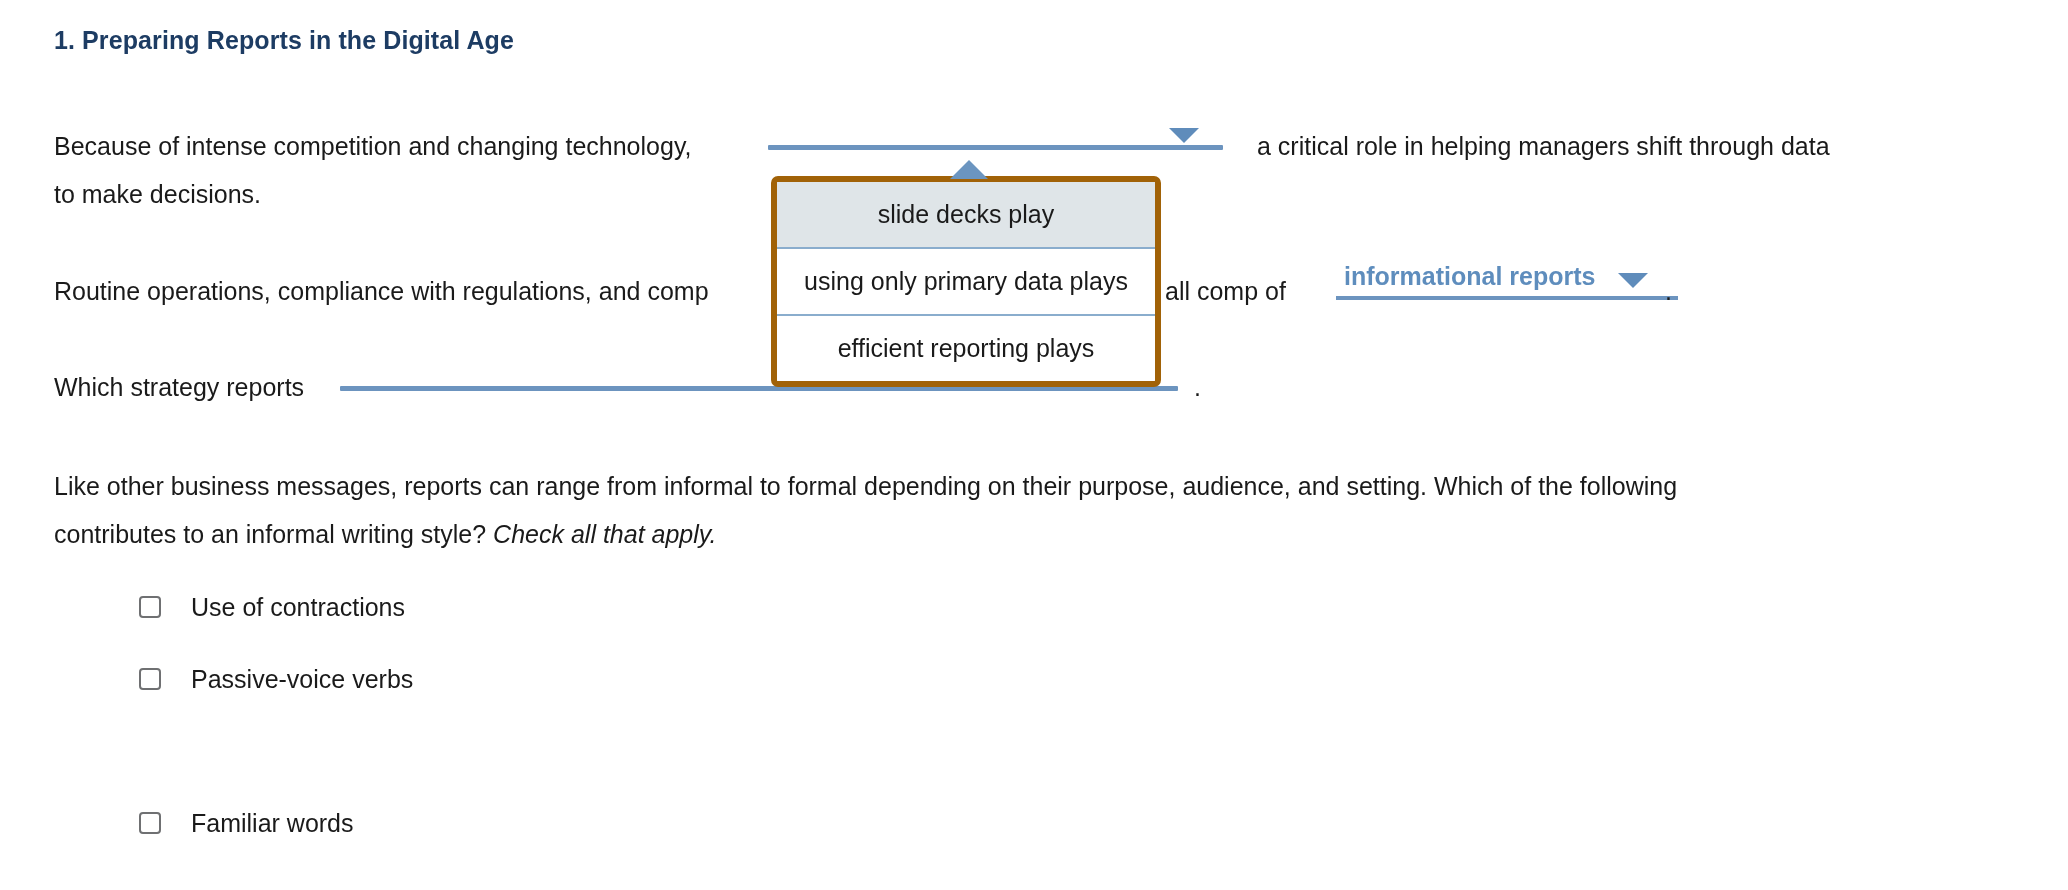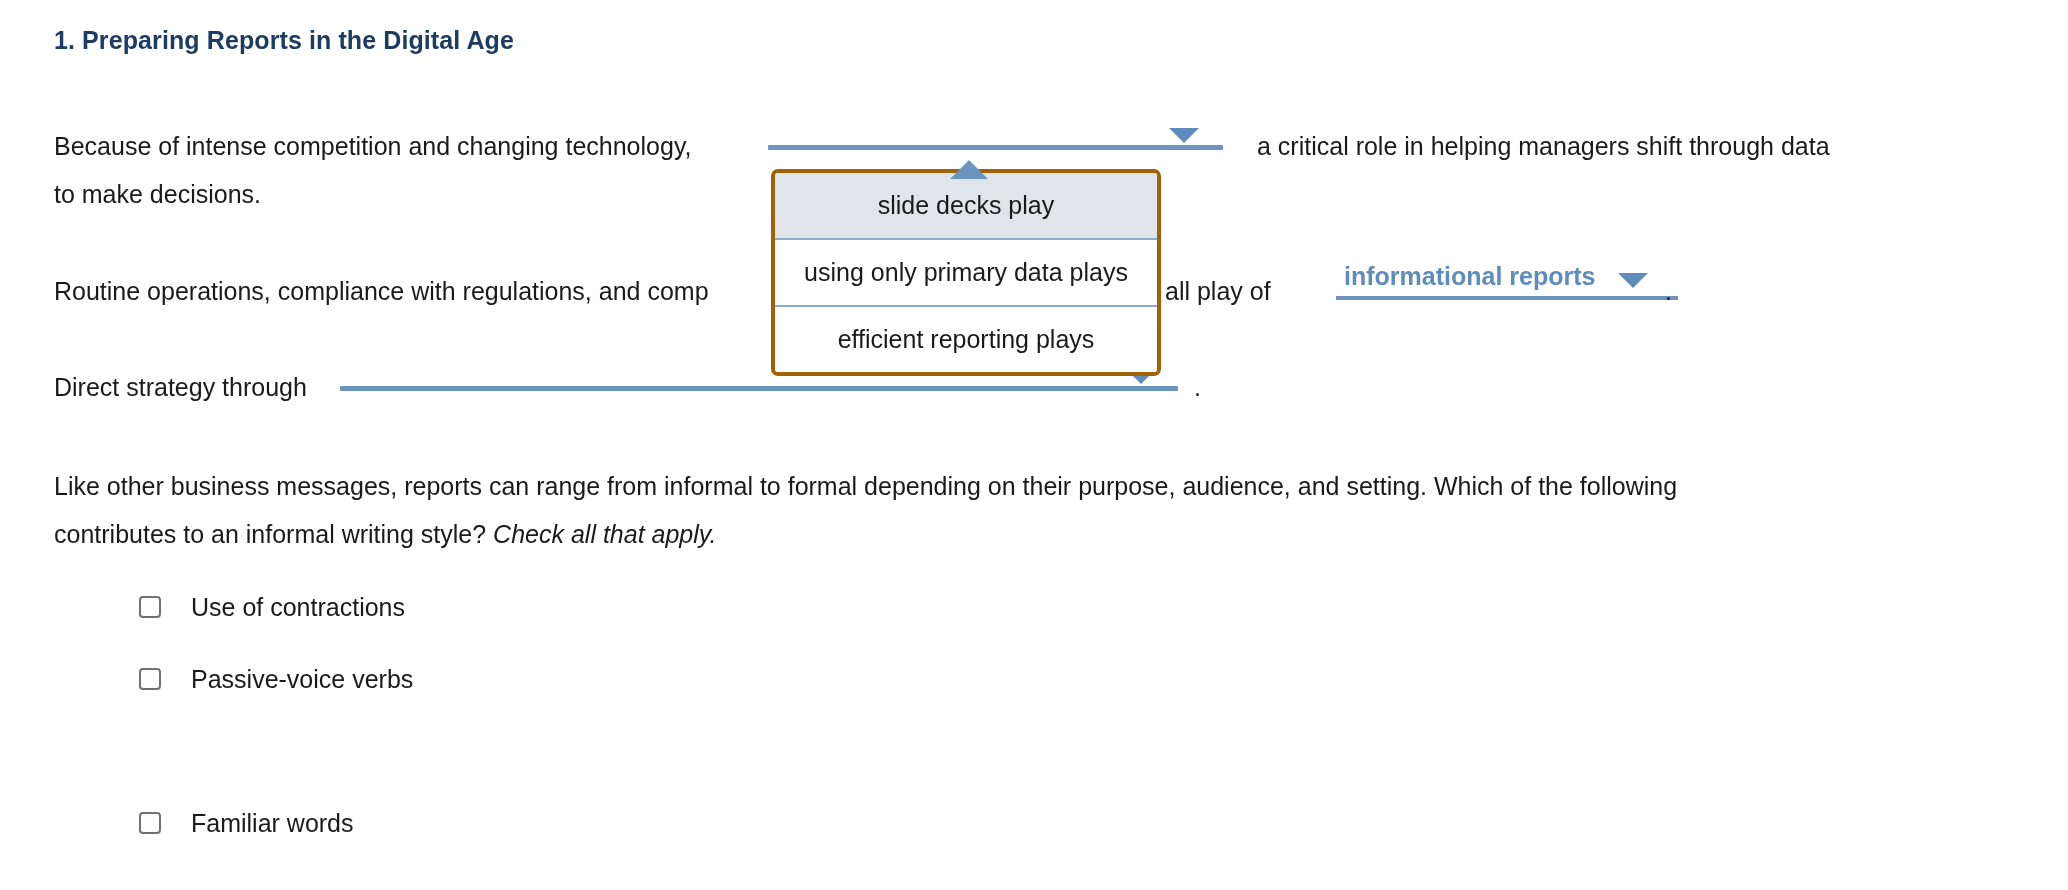--- a/index.html
+++ b/index.html
@@ -87,24 +87,24 @@
     bottom: 0;
     height: 4px;
     background: #6c94bf;
     width: 100%;
   }
 
   
   .dd-panel {
     position: absolute;
     left: 771px;
-    top: 169px;
+    top: 176px;
     width: 390px;
     box-sizing: border-box;
-    border: 4px solid #a16207;
+    border: 6px solid #a16207;
     border-radius: 7px;
     background: #ffffff;
     z-index: 40;
     overflow: hidden;
   }
   .dd-panel-pointer {
     position: absolute;
     left: 950px;
     top: 160px;
     width: 0;
@@ -167,31 +167,31 @@
     <span class="dd-rule"></span>
     <span class="dd-caret" style="right:24px; top:12px;"></span>
   </div>
 
   <div class="para" style="left:1237px; top:122px;margin-left:20px;">a critical role in helping managers shift through data</div>
 
   <div class="para" style="left:54px; top:170px;">to make decisions.</div>
 
   <div class="para" style="left:54px; top:267px;">Routine operations, compliance with regulations, and comp</div>
 
-  <div class="para" style="left:1165px; top:267px;">all play of</div>
+  <div class="para" style="left:1165px; top:267px;">all comp of</div>
 
   <div class="dd-filled" style="left:1307px; top:264px; width:342px;margin-left:29px;">
     <span class="dd-value">informational reports</span>
     <span class="dd-rule"></span>
     <span class="dd-caret" style="right:30px; top:9px;"></span>
   </div>
 
   <div class="para" style="left:1665px; top:267px;">.</div>
 
-  <div class="para" style="left:54px; top:363px;">Direct strategy through</div>
+  <div class="para" style="left:54px; top:363px;">Which strategy reports</div>
 
   <div class="dd-empty" style="left:340px; top:357px; width:838px;">
     <span class="dd-rule"></span>
     <span class="dd-caret" style="right:22px; top:12px;"></span>
   </div>
 
   <div class="para" style="left:1194px; top:363px;">.</div>
 
   <div class="dd-panel-pointer"></div>
 

